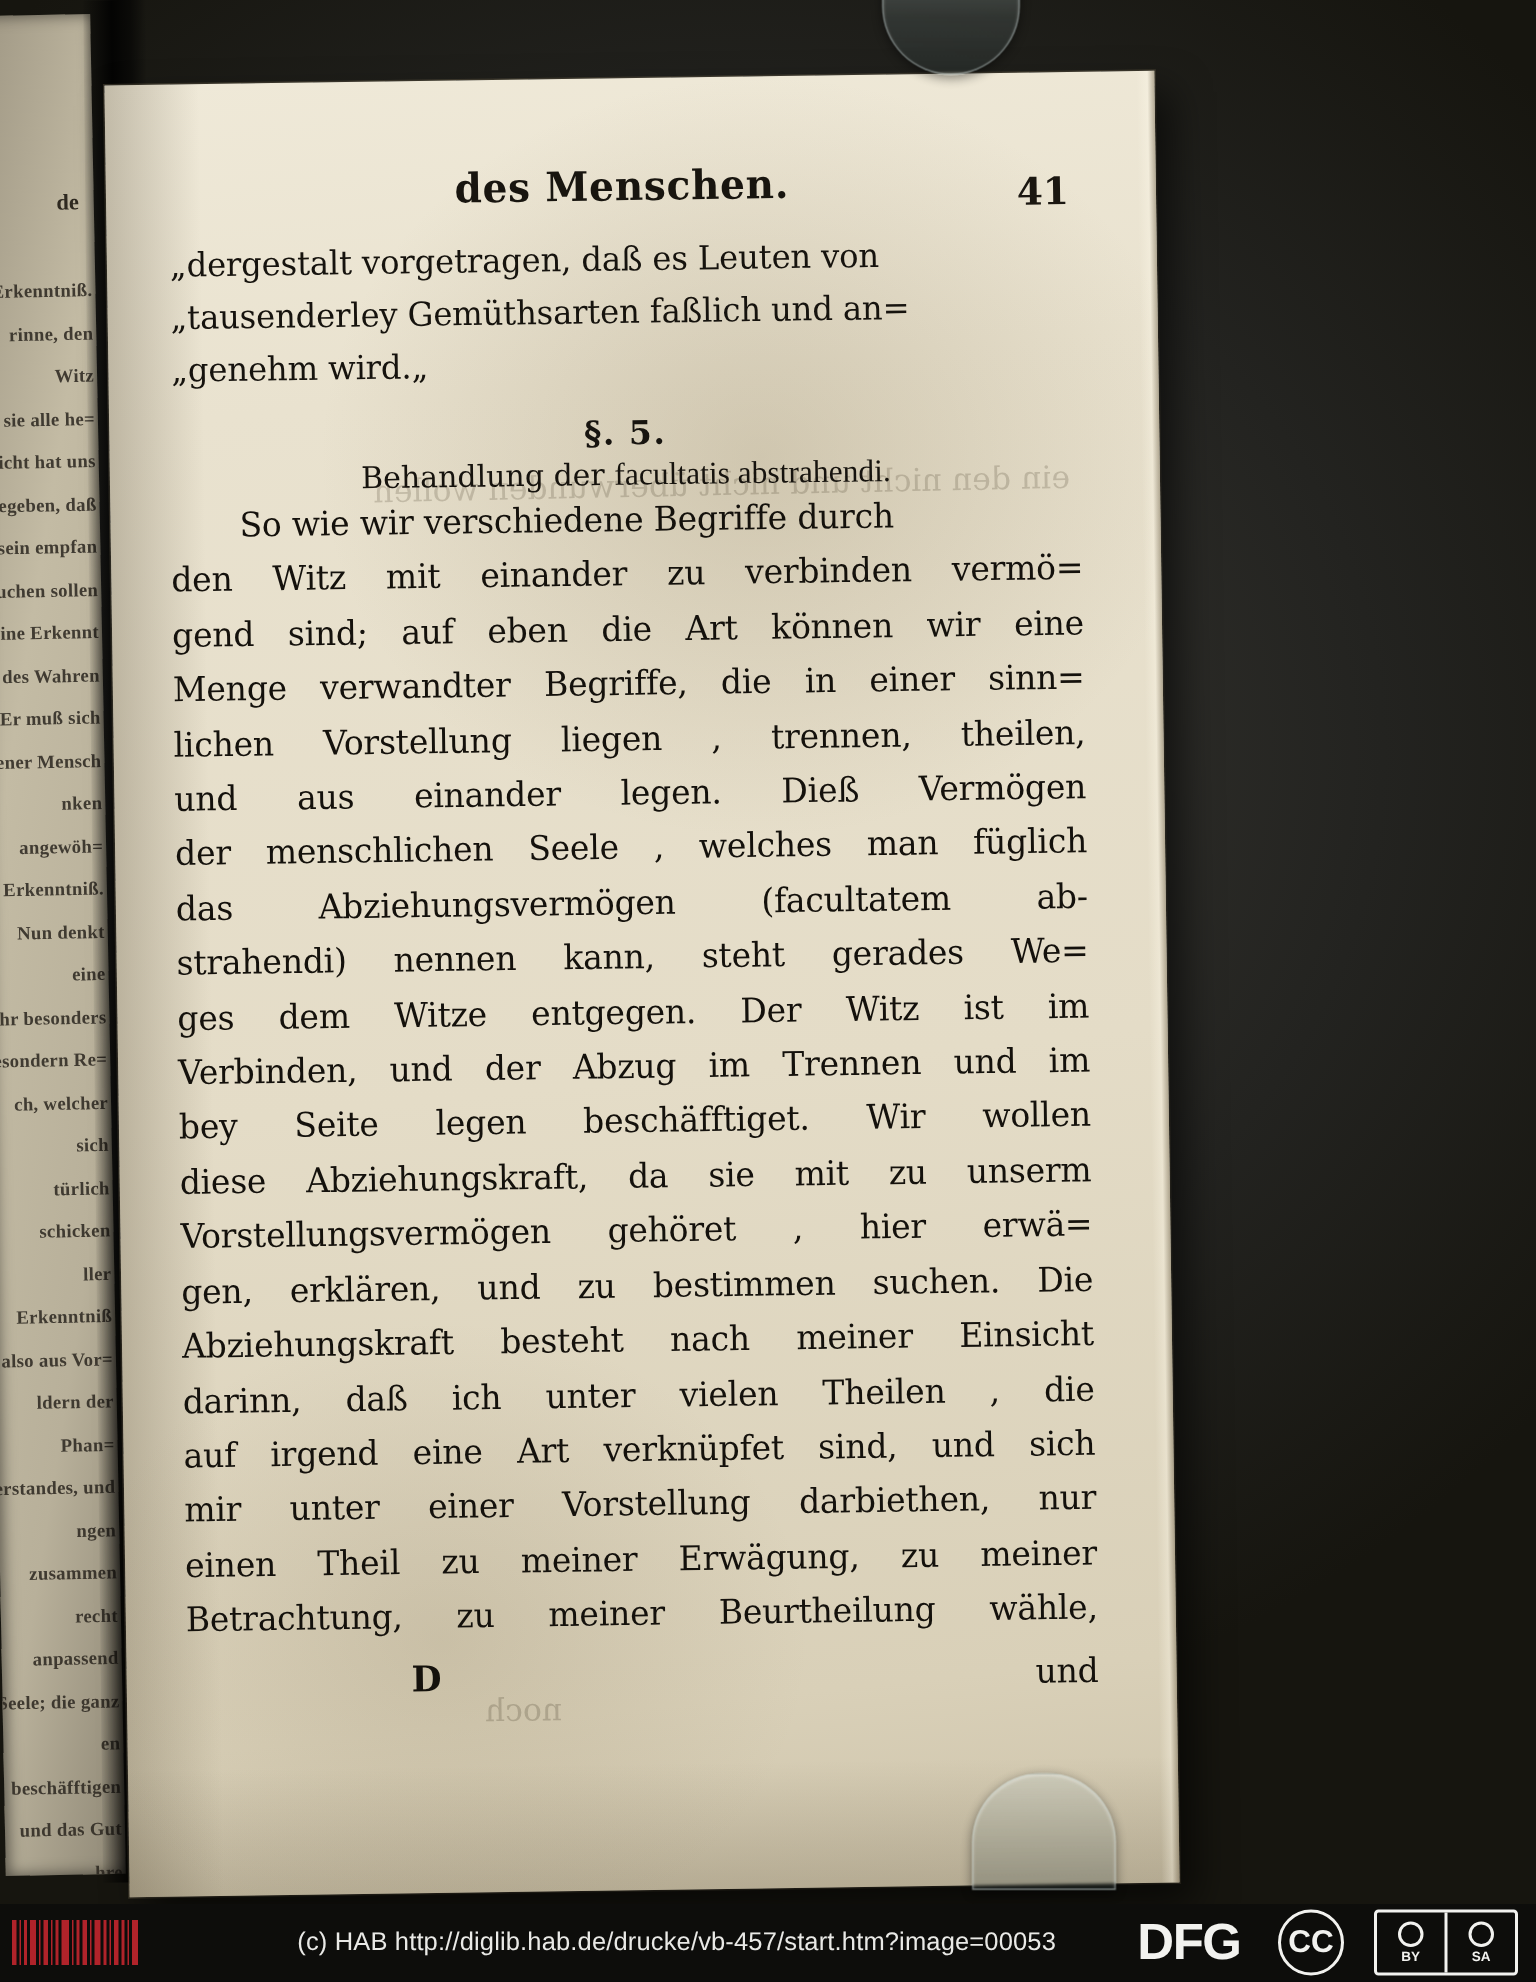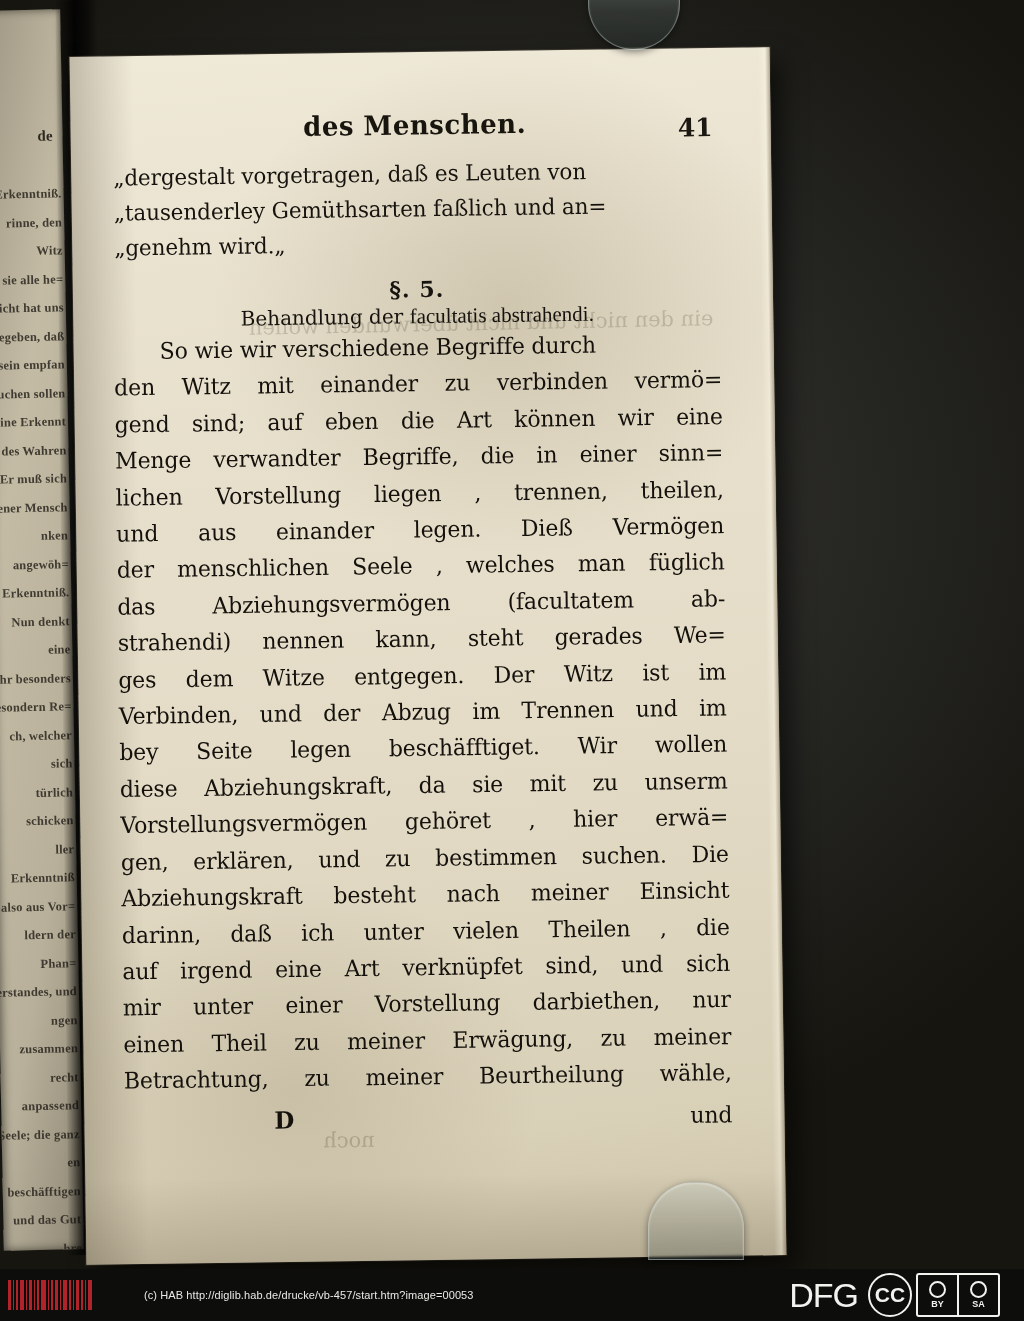--- a/index.html
+++ b/index.html
@@ -255,53 +255,53 @@
   .footer-barcode {
     width: 86px; height: 30px;
     margin-left: 8px;
     display: flex;
     gap: 2px;
     align-items: stretch;
   }
   .footer-barcode i { display:block; background:#b0232a; }
   .footer-credit {
     flex: 1;
-    text-align: left;
+    text-align: center;
     color: #e9e9e6;
     font-family: "Liberation Sans", sans-serif;
-    font-size: 11px;
+    font-size: 17px;
     letter-spacing: .1px;
     padding-left: 50px;
   }
   .dfg-logo {
     font-family: "Liberation Sans", sans-serif;
-    font-weight: 400;
+    font-weight: 700;
     font-size: 34px;
     color: #f2f2ef;
     letter-spacing: -1px;
-    margin-right: 10px;
+    margin-right: 25px;
   }
   .cc-block {
     display: flex;
     align-items: center;
-    gap: 4px;
-    margin-right: 24px;
+    gap: 20px;
+    margin-right: 12px;
   }
   .cc-badge {
     width: 44px; height: 44px;
     border-radius: 50%;
     border: 2.5px solid #f2f2ef;
     color: #f2f2ef;
     display: flex; align-items: center; justify-content: center;
     font-family: "Liberation Sans", sans-serif;
     font-weight: 700;
     font-size: 21px;
   }
   .cc-by-sa {
-    width: 84px; height: 44px;
+    width: 96px; height: 44px;
     border: 2px solid #f2f2ef;
     border-radius: 3px;
     display: flex;
     color: #f2f2ef;
   }
   .cc-by-sa > div {
     flex: 1;
     display: flex;
     flex-direction: column;
     align-items: center;

